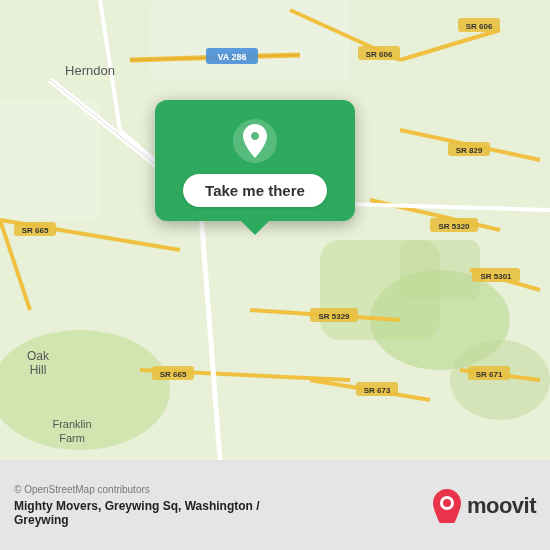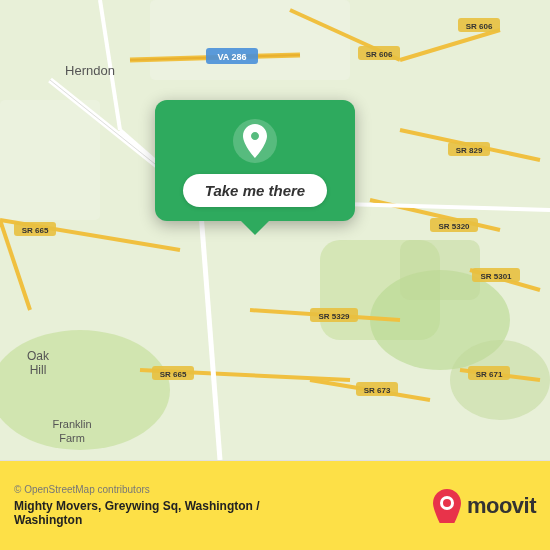--- a/index.html
+++ b/index.html
@@ -64,28 +64,27 @@
       background: white;
       border: none;
       border-radius: 20px;
       padding: 8px 22px;
       font-size: 15px;
       font-weight: 600;
       color: #333;
       cursor: pointer;
       white-space: nowrap;
       box-shadow: 0 1px 4px rgba(0,0,0,0.15);
-      font-style: italic;
     }
 
     
     #bottom-bar {
       width: 550px;
       height: 90px;
-      background: #fde047;
+      background: #e5e5e5;
       display: flex;
       align-items: center;
       justify-content: space-between;
       padding: 10px 14px;
       border-top: 1px solid #e0e0e0;
     }
 
     #bottom-left {
       display: flex;
       flex-direction: column;
@@ -223,21 +222,21 @@
     </svg>
     <button id="popup-button">Take me there</button>
   </div>
 </div>
 
 <div id="bottom-bar">
   <div id="bottom-left">
     <span id="copyright-text">© OpenStreetMap contributors</span>
     <span id="location-title">
       <span>Mighty Movers, Greywing Sq, Washington /</span><br>
-      <span>Washington</span>
+      <span>Greywing</span>
     </span>
   </div>
 
   <div id="moovit-logo">
     <svg class="moovit-pin" viewBox="0 0 28 34" xmlns="http://www.w3.org/2000/svg">
       <path d="M14 0C6.3 0 0 6.3 0 14c0 9.8 14 34 14 34s14-24.2 14-34C28 6.3 21.7 0 14 0z" fill="#e8334a"></path>
       <circle cx="14" cy="14" r="7" fill="white"></circle>
       <circle cx="14" cy="14" r="4" fill="#e8334a"></circle>
     </svg>
     <span id="moovit-text">moovit</span>

